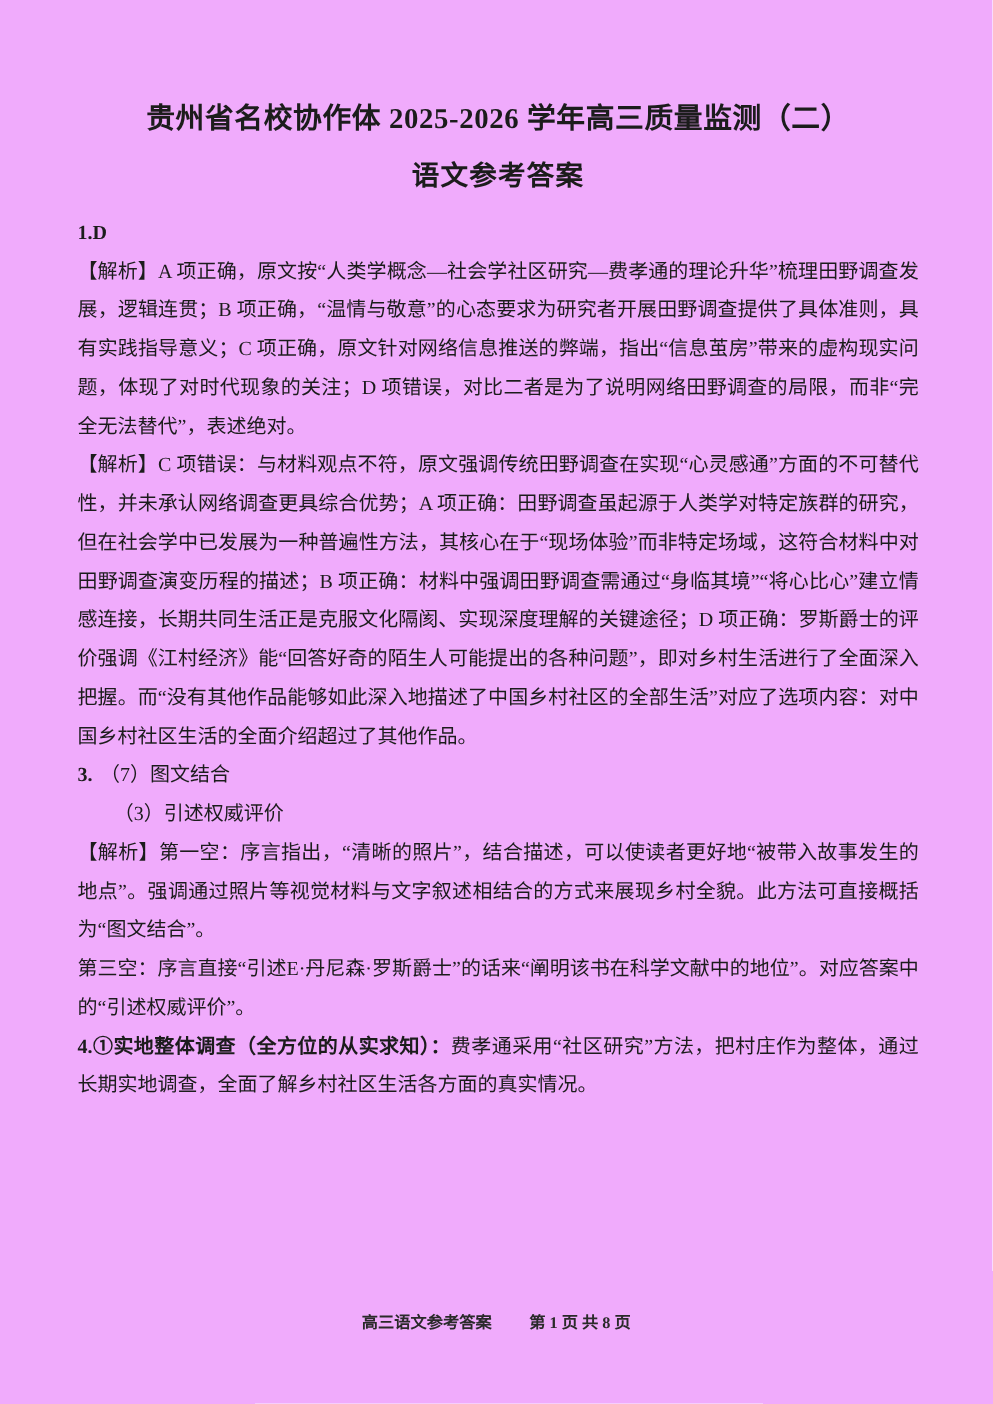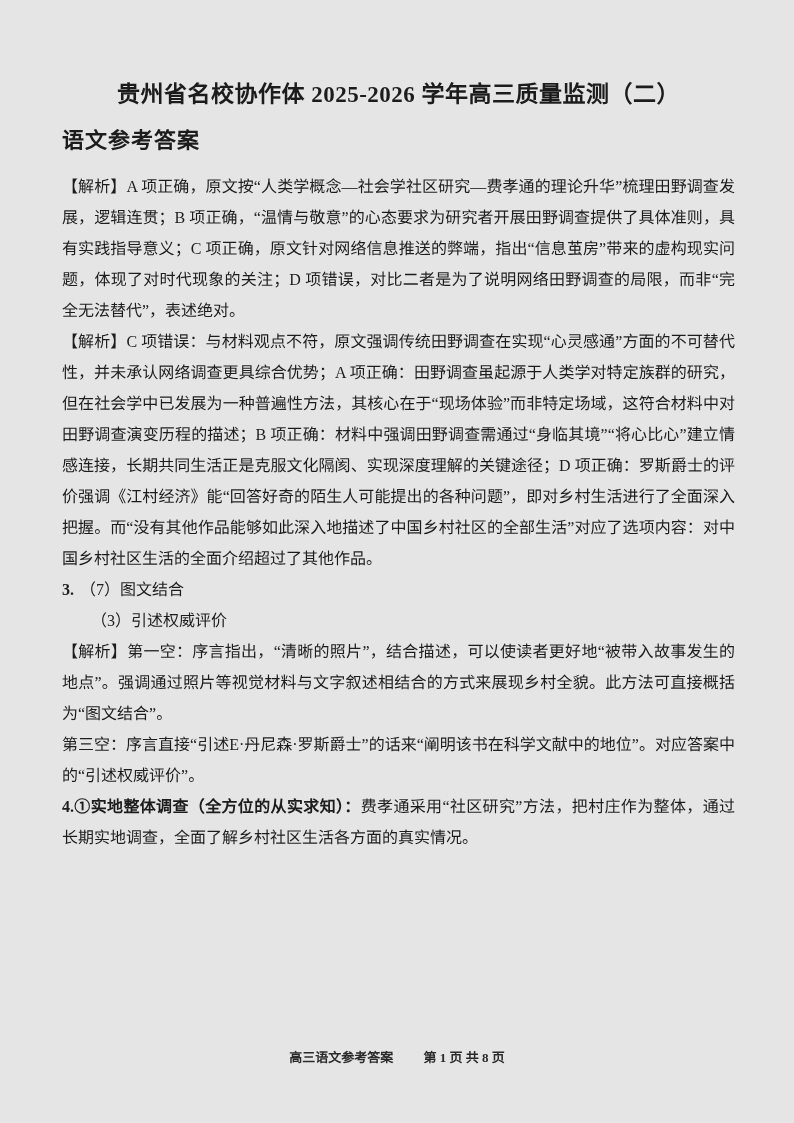--- a/index.html
+++ b/index.html
@@ -5,40 +5,41 @@
   html, body {
     margin: 0;
     padding: 0;
     background: #ffffff;
   }
   .page {
     position: relative;
     width: 794px;
     height: 1123px;
     margin: 0 auto;
-    background: #e5e5e5;
+    background: #f0abfc;
     box-sizing: border-box;
     padding: 80px 59px 0 62px;
     overflow: hidden;
     font-family: "Liberation Serif", "DejaVu Serif", serif;
     color: #1c1c1c;
   }
   .doc-title {
     margin: 0;
     font-size: 23px;
     line-height: 30px;
     font-weight: 700;
     text-align: center;
     letter-spacing: 0.5px;
   }
   .doc-subtitle {
     margin: 17px 0 0 0;
     font-size: 22px;
     line-height: 28px;
     font-weight: 700;
+    text-align: center;
     letter-spacing: 1px;
   }
   .content {
     margin-top: 16px;
     font-size: 16px;
     line-height: 31px;
     text-align: justify;
     text-justify: inter-ideograph;
   }
   .content p {
@@ -77,20 +78,21 @@
 </head>
 <body>
 
 <div class="page">
 
   <h1 class="doc-title">贵州省名校协作体 2025-2026 学年高三质量监测（二）</h1>
   <h2 class="doc-subtitle">语文参考答案</h2>
 
   <div class="content">
 
+    <p class="answer-line">1.D</p>
     <p><span class="jiexi-label">【解析】</span><span>A 项正确，原文按“人类学概念—社会学社区研究—费孝通的理论升华”梳理田野调查发展，逻辑连贯；B 项正确，“温情与敬意”的心态要求为研究者开展田野调查提供了具体准则，具有实践指导意义；C 项正确，原文针对网络信息推送的弊端，指出“信息茧房”带来的虚构现实问题，体现了对时代现象的关注；D 项错误，对比二者是为了说明网络田野调查的局限，而非“完全无法替代”，表述绝对。</span></p>
 
     <p><span class="jiexi-label">【解析】</span><span>C 项错误：与材料观点不符，原文强调传统田野调查在实现“心灵感通”方面的不可替代性，并未承认网络调查更具综合优势；A 项正确：田野调查虽起源于人类学对特定族群的研究，但在社会学中已发展为一种普遍性方法，其核心在于“现场体验”而非特定场域，这符合材料中对田野调查演变历程的描述；B 项正确：材料中强调田野调查需通过“身临其境”“将心比心”建立情感连接，长期共同生活正是克服文化隔阂、实现深度理解的关键途径；D 项正确：罗斯爵士的评价强调《江村经济》能“回答好奇的陌生人可能提出的各种问题”，即对乡村生活进行了全面深入把握。而“没有其他作品能够如此深入地描述了中国乡村社区的全部生活”对应了选项内容：对中国乡村社区生活的全面介绍超过了其他作品。</span></p>
 
     <p><span class="q-num">3.</span><span>（7）图文结合</span></p>
     <p class="indent">（3）引述权威评价</p>
     <p><span class="jiexi-label">【解析】</span><span>第一空：序言指出，“清晰的照片”，结合描述，可以使读者更好地“被带入故事发生的地点”。强调通过照片等视觉材料与文字叙述相结合的方式来展现乡村全貌。此方法可直接概括为“图文结合”。</span></p>
     <p>第三空：序言直接“引述E·丹尼森·罗斯爵士”的话来“阐明该书在科学文献中的地位”。对应答案中的“引述权威评价”。</p>
 
     <p><span class="answer-line">4.</span><span class="bold-point">①实地整体调查（全方位的从实求知）：</span><span>费孝通采用“社区研究”方法，把村庄作为整体，通过长期实地调查，全面了解乡村社区生活各方面的真实情况。</span></p>

